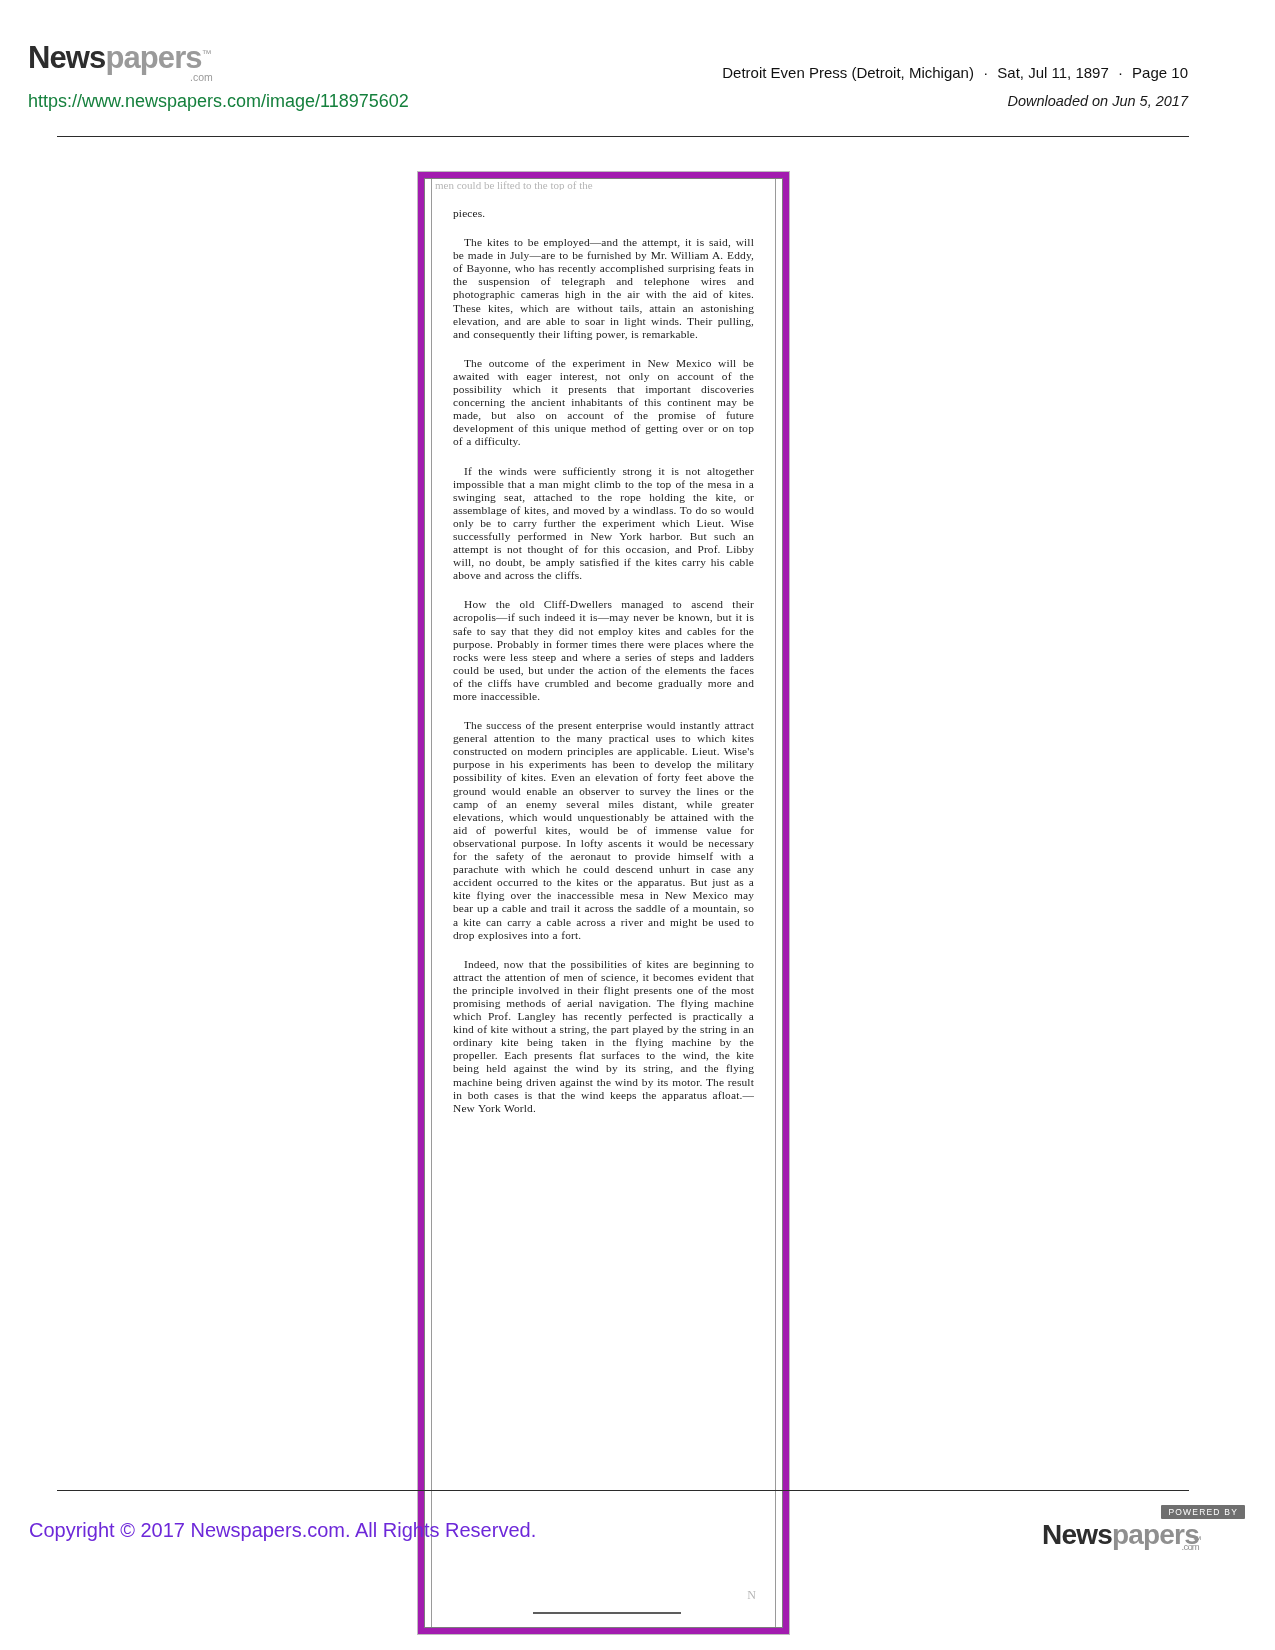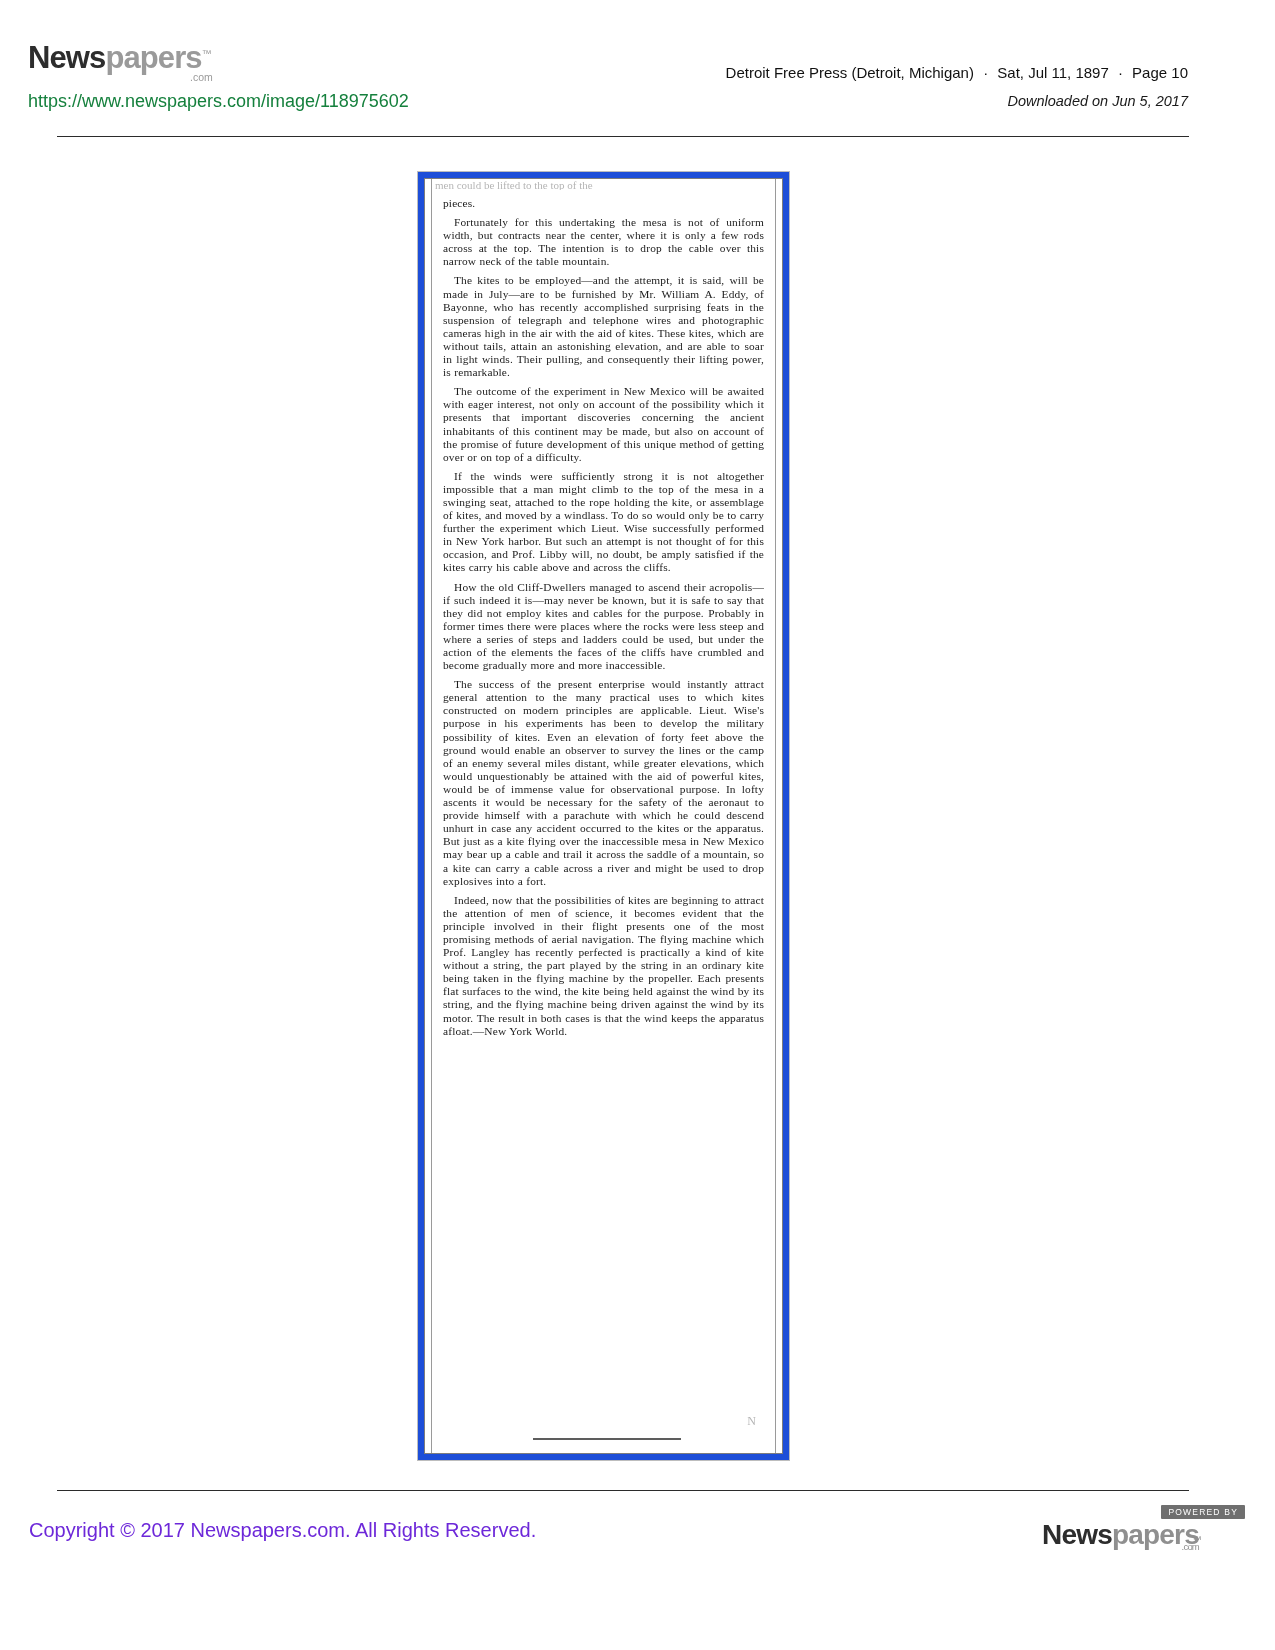--- a/index.html
+++ b/index.html
@@ -94,22 +94,22 @@
   }
   .rule-top { top: 136px; }
   .rule-bottom { top: 1490px; }
 
   
   .clipping {
     position: absolute;
     left: 417px;
     top: 171px;
     width: 373px;
-    height: 1290px;
-    background: #1d4ed8;
+    height: 1464px;
+    background: #a21caf;
     border: 1px solid #bdbdbd;
     box-sizing: border-box;
     padding: 6px;
   }
   .clipping-inner {
     position: relative;
     width: 100%;
     height: 100%;
     background: #ffffff;
     border: 1px solid #7d7d7d;
@@ -154,21 +154,21 @@
     font-family: "Liberation Serif", serif;
     font-size: 11.4px;
     line-height: 13.1px;
     color: #1b1b1b;
     text-align: justify;
     text-justify: inter-word;
     letter-spacing: 0.15px;
     word-spacing: 0.4px;
   }
   .newstext p {
-    margin: 6px;
+    margin: 16px;
     text-indent: 11px;
   }
   .newstext p.first { text-indent: 0; }
   .clip-footer-rule {
     position: absolute;
     left: 108px;
     width: 148px;
     bottom: 13px;
     height: 0;
     border-top: 2px solid #5d5d5d;
@@ -248,42 +248,41 @@
   <div class="header">
 
     <div class="brand">
       <span class="news">News</span><span class="papers">papers</span><span class="tm">™</span>
       <span class="dotcom">.com</span>
     </div>
 
     <div class="header-url">https://www.newspapers.com/image/118975602</div>
 
     <div class="header-citation">
-      <span>Detroit Free Press (Detroit, Michigan)</span>
+      <span>Detroit Even Press (Detroit, Michigan)</span>
       <span class="sep">·</span>
       <span>Sat, Jul 11, 1897</span>
       <span class="sep">·</span>
       <span>Page 10</span>
     </div>
 
     <div class="header-downloaded">Downloaded on Jun 5, 2017</div>
   </div>
 
   <div class="rule rule-top"></div>
 
   <div class="clipping">
     <div class="clipping-inner">
       <div class="col-rule-left"></div>
       <div class="col-rule-right"></div>
 
       <div class="cut-top">men could be lifted to the top of the</div>
 
       <div class="newstext">
         <p class="first">pieces.</p>
-        <p>Fortunately for this undertaking the mesa is not of uniform width, but contracts near the center, where it is only a few rods across at the top. The intention is to drop the cable over this narrow neck of the table mountain.</p>
         <p>The kites to be employed—and the attempt, it is said, will be made in July—are to be furnished by Mr. William A. Eddy, of Bayonne, who has recently accomplished surprising feats in the suspension of telegraph and telephone wires and photographic cameras high in the air with the aid of kites. These kites, which are without tails, attain an astonishing elevation, and are able to soar in light winds. Their pulling, and consequently their lifting power, is remarkable.</p>
         <p>The outcome of the experiment in New Mexico will be awaited with eager interest, not only on account of the possibility which it presents that important discoveries concerning the ancient inhabitants of this continent may be made, but also on account of the promise of future development of this unique method of getting over or on top of a difficulty.</p>
         <p>If the winds were sufficiently strong it is not altogether impossible that a man might climb to the top of the mesa in a swinging seat, attached to the rope holding the kite, or assemblage of kites, and moved by a windlass. To do so would only be to carry further the experiment which Lieut. Wise successfully performed in New York harbor. But such an attempt is not thought of for this occasion, and Prof. Libby will, no doubt, be amply satisfied if the kites carry his cable above and across the cliffs.</p>
         <p>How the old Cliff-Dwellers managed to ascend their acropolis—if such indeed it is—may never be known, but it is safe to say that they did not employ kites and cables for the purpose. Probably in former times there were places where the rocks were less steep and where a series of steps and ladders could be used, but under the action of the elements the faces of the cliffs have crumbled and become gradually more and more inaccessible.</p>
         <p>The success of the present enterprise would instantly attract general attention to the many practical uses to which kites constructed on modern principles are applicable. Lieut. Wise's purpose in his experiments has been to develop the military possibility of kites. Even an elevation of forty feet above the ground would enable an observer to survey the lines or the camp of an enemy several miles distant, while greater elevations, which would unquestionably be attained with the aid of powerful kites, would be of immense value for observational purpose. In lofty ascents it would be necessary for the safety of the aeronaut to provide himself with a parachute with which he could descend unhurt in case any accident occurred to the kites or the apparatus. But just as a kite flying over the inaccessible mesa in New Mexico may bear up a cable and trail it across the saddle of a mountain, so a kite can carry a cable across a river and might be used to drop explosives into a fort.</p>
         <p>Indeed, now that the possibilities of kites are beginning to attract the attention of men of science, it becomes evident that the principle involved in their flight presents one of the most promising methods of aerial navigation. The flying machine which Prof. Langley has recently perfected is practically a kind of kite without a string, the part played by the string in an ordinary kite being taken in the flying machine by the propeller. Each presents flat surfaces to the wind, the kite being held against the wind by its string, and the flying machine being driven against the wind by its motor. The result in both cases is that the wind keeps the apparatus afloat.—New York World.</p>
       </div>
 
       <div class="clip-footer-rule"></div>
       <div class="clip-mark">N</div>

